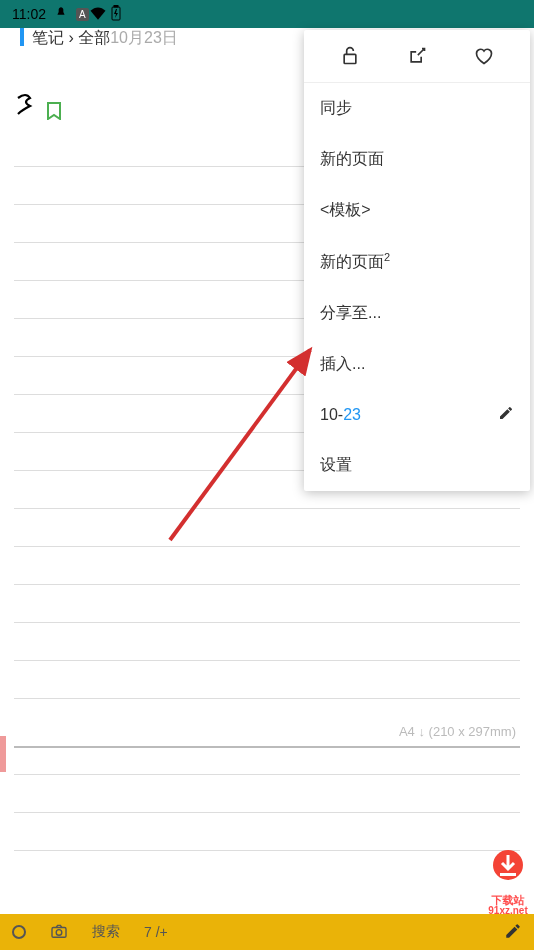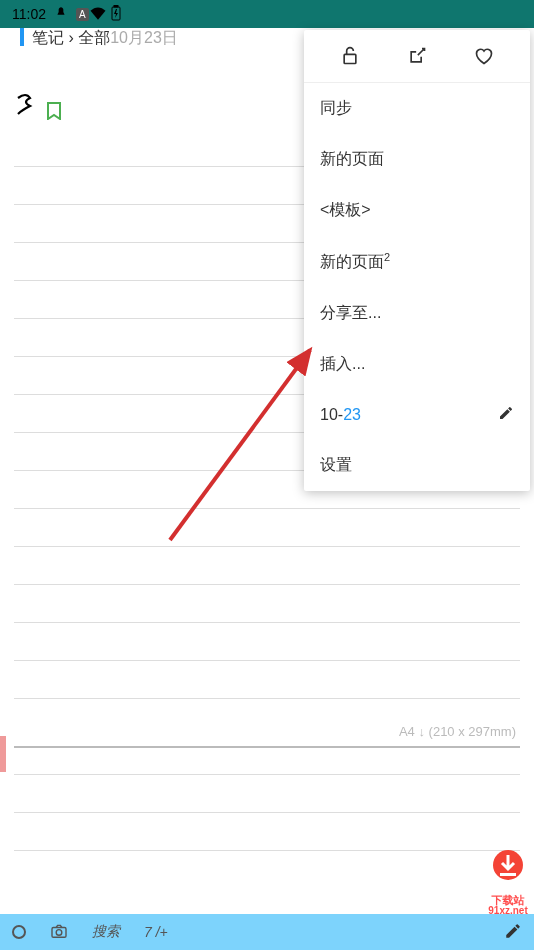--- a/index.html
+++ b/index.html
@@ -127,28 +127,27 @@
     }
     .menu-item .date-blue {
       color: #2196f3;
     }
     .bottom-bar {
       position: absolute;
       bottom: 0;
       left: 0;
       right: 0;
       height: 36px;
-      background: #7dd3fc;
+      background: #eab308;
       display: flex;
       align-items: center;
       padding: 0 12px;
       gap: 24px;
       font-size: 14px;
       color: #555;
-      font-style: italic;
     }
     .bottom-circle {
       width: 14px;
       height: 14px;
       border: 2px solid #555;
       border-radius: 50%;
     }
     .arrow-overlay {
       position: absolute;
       top: 330px;

